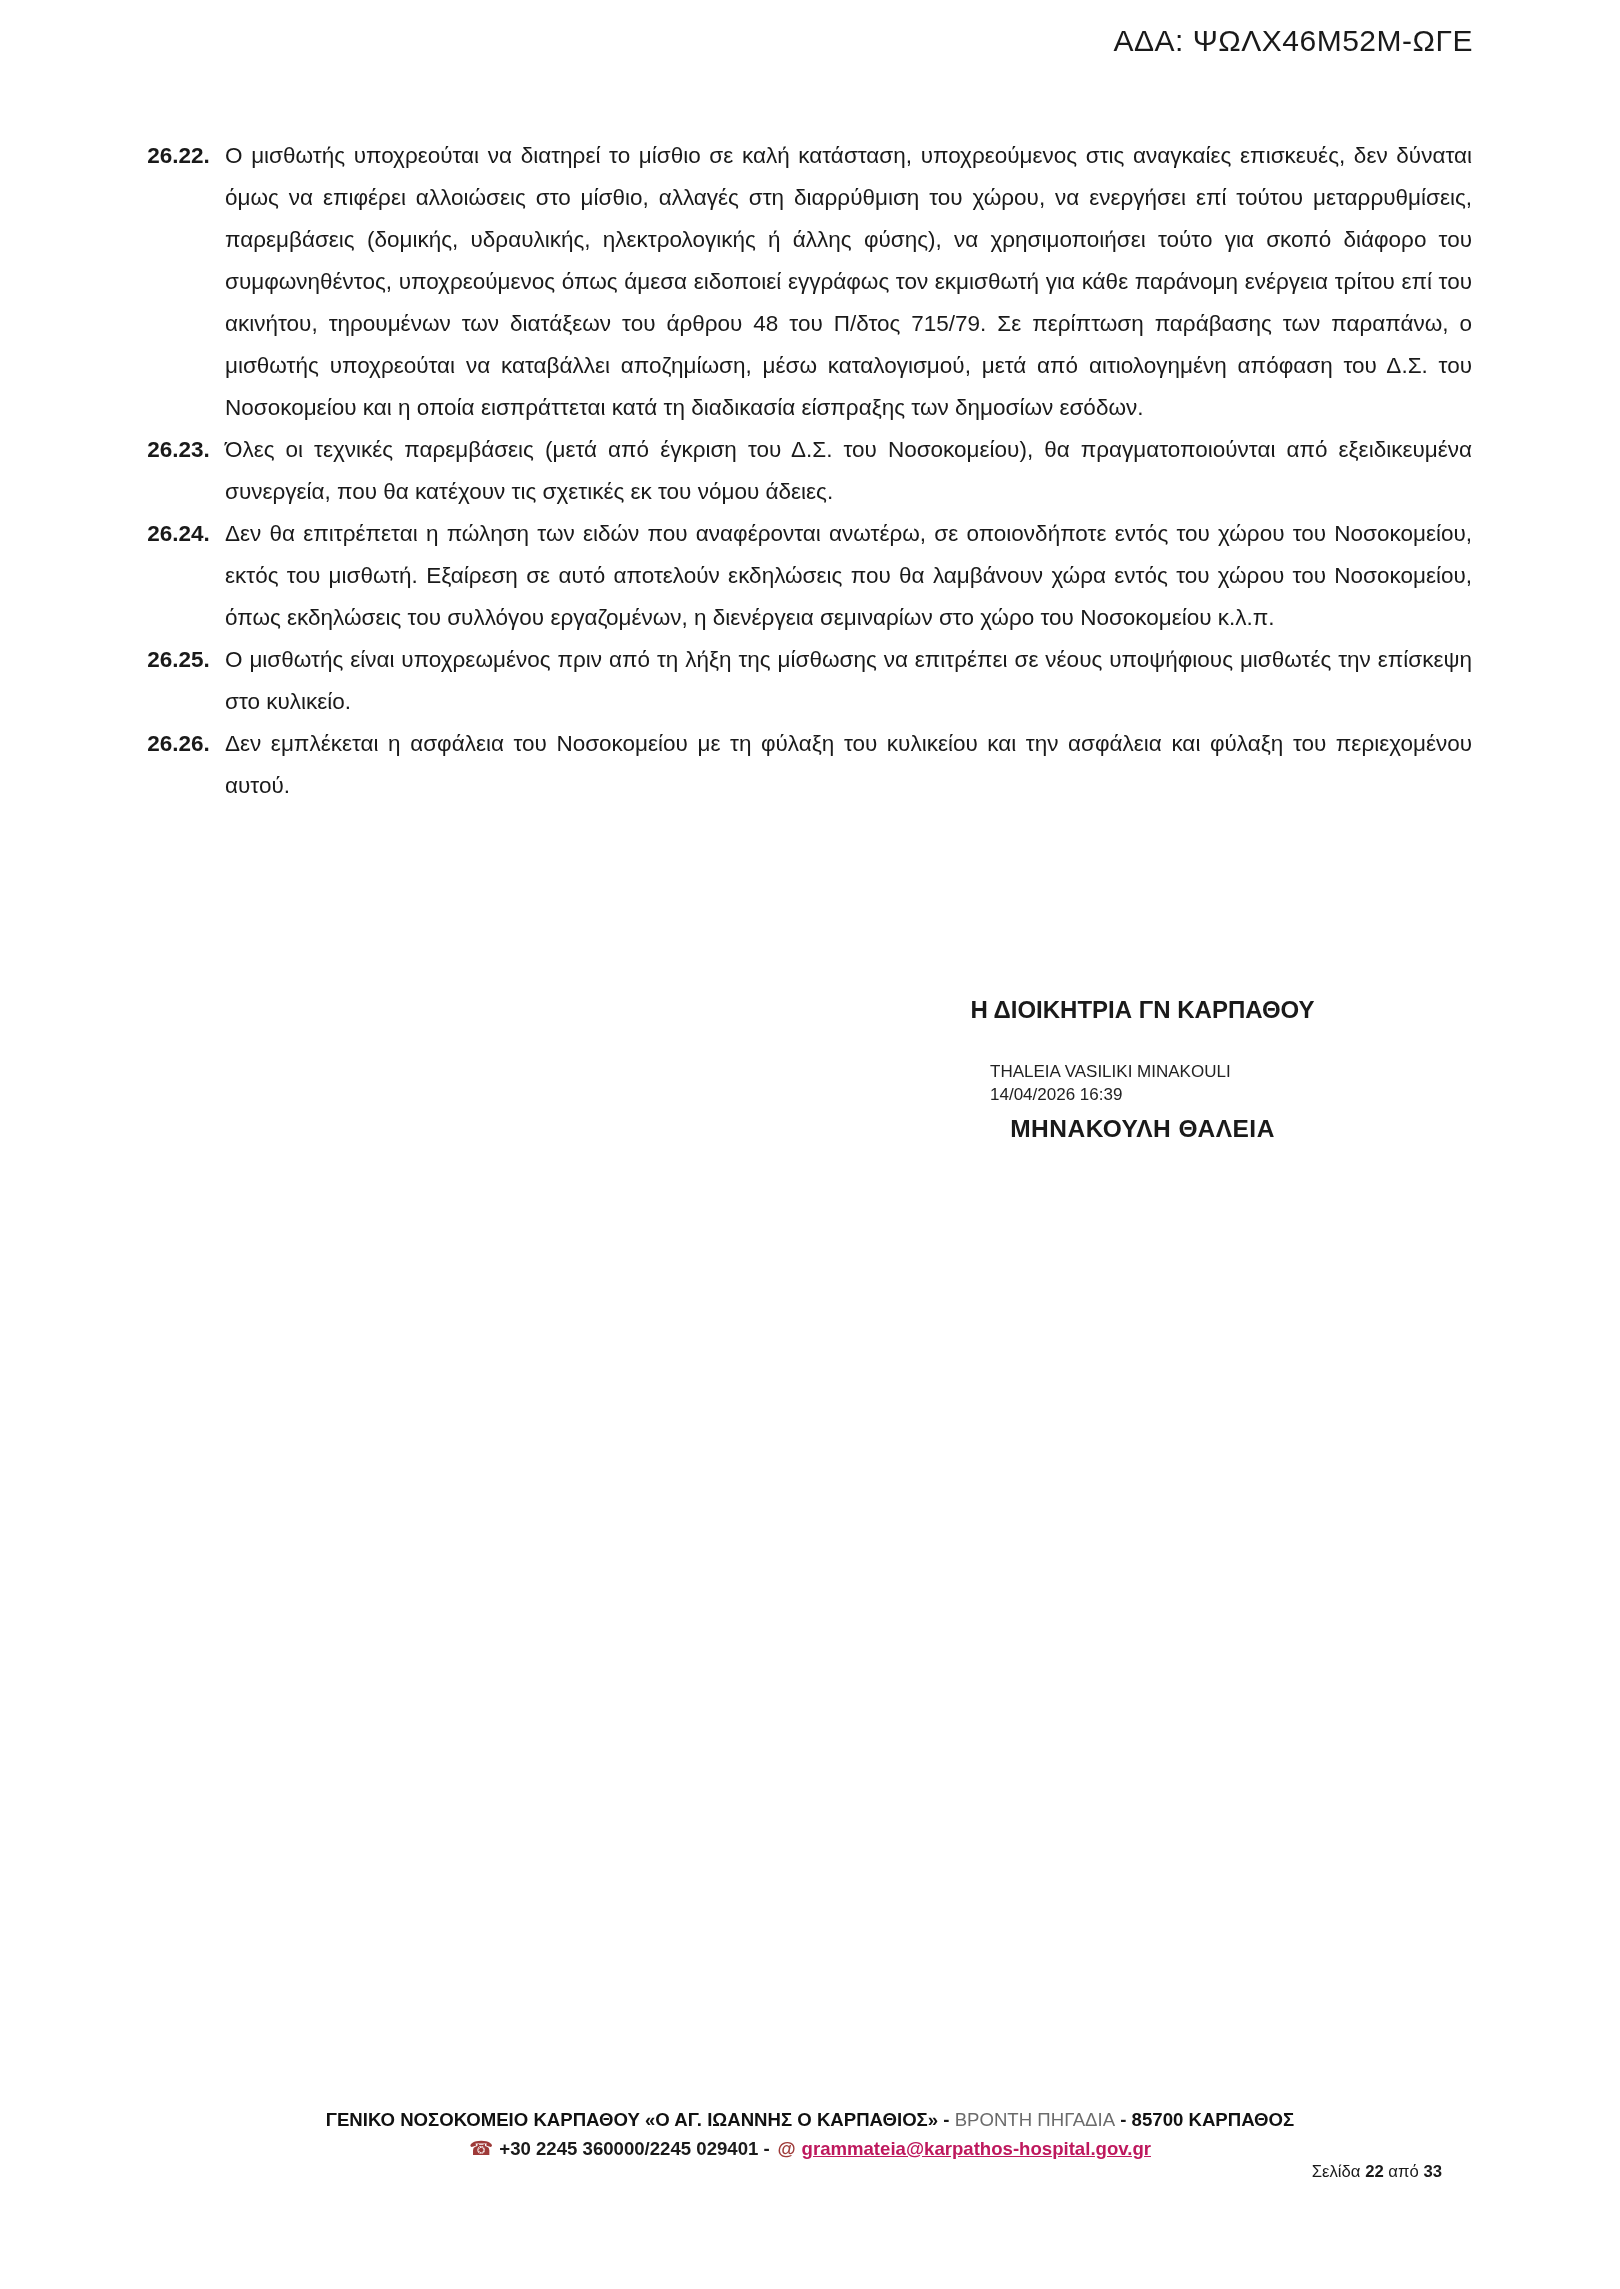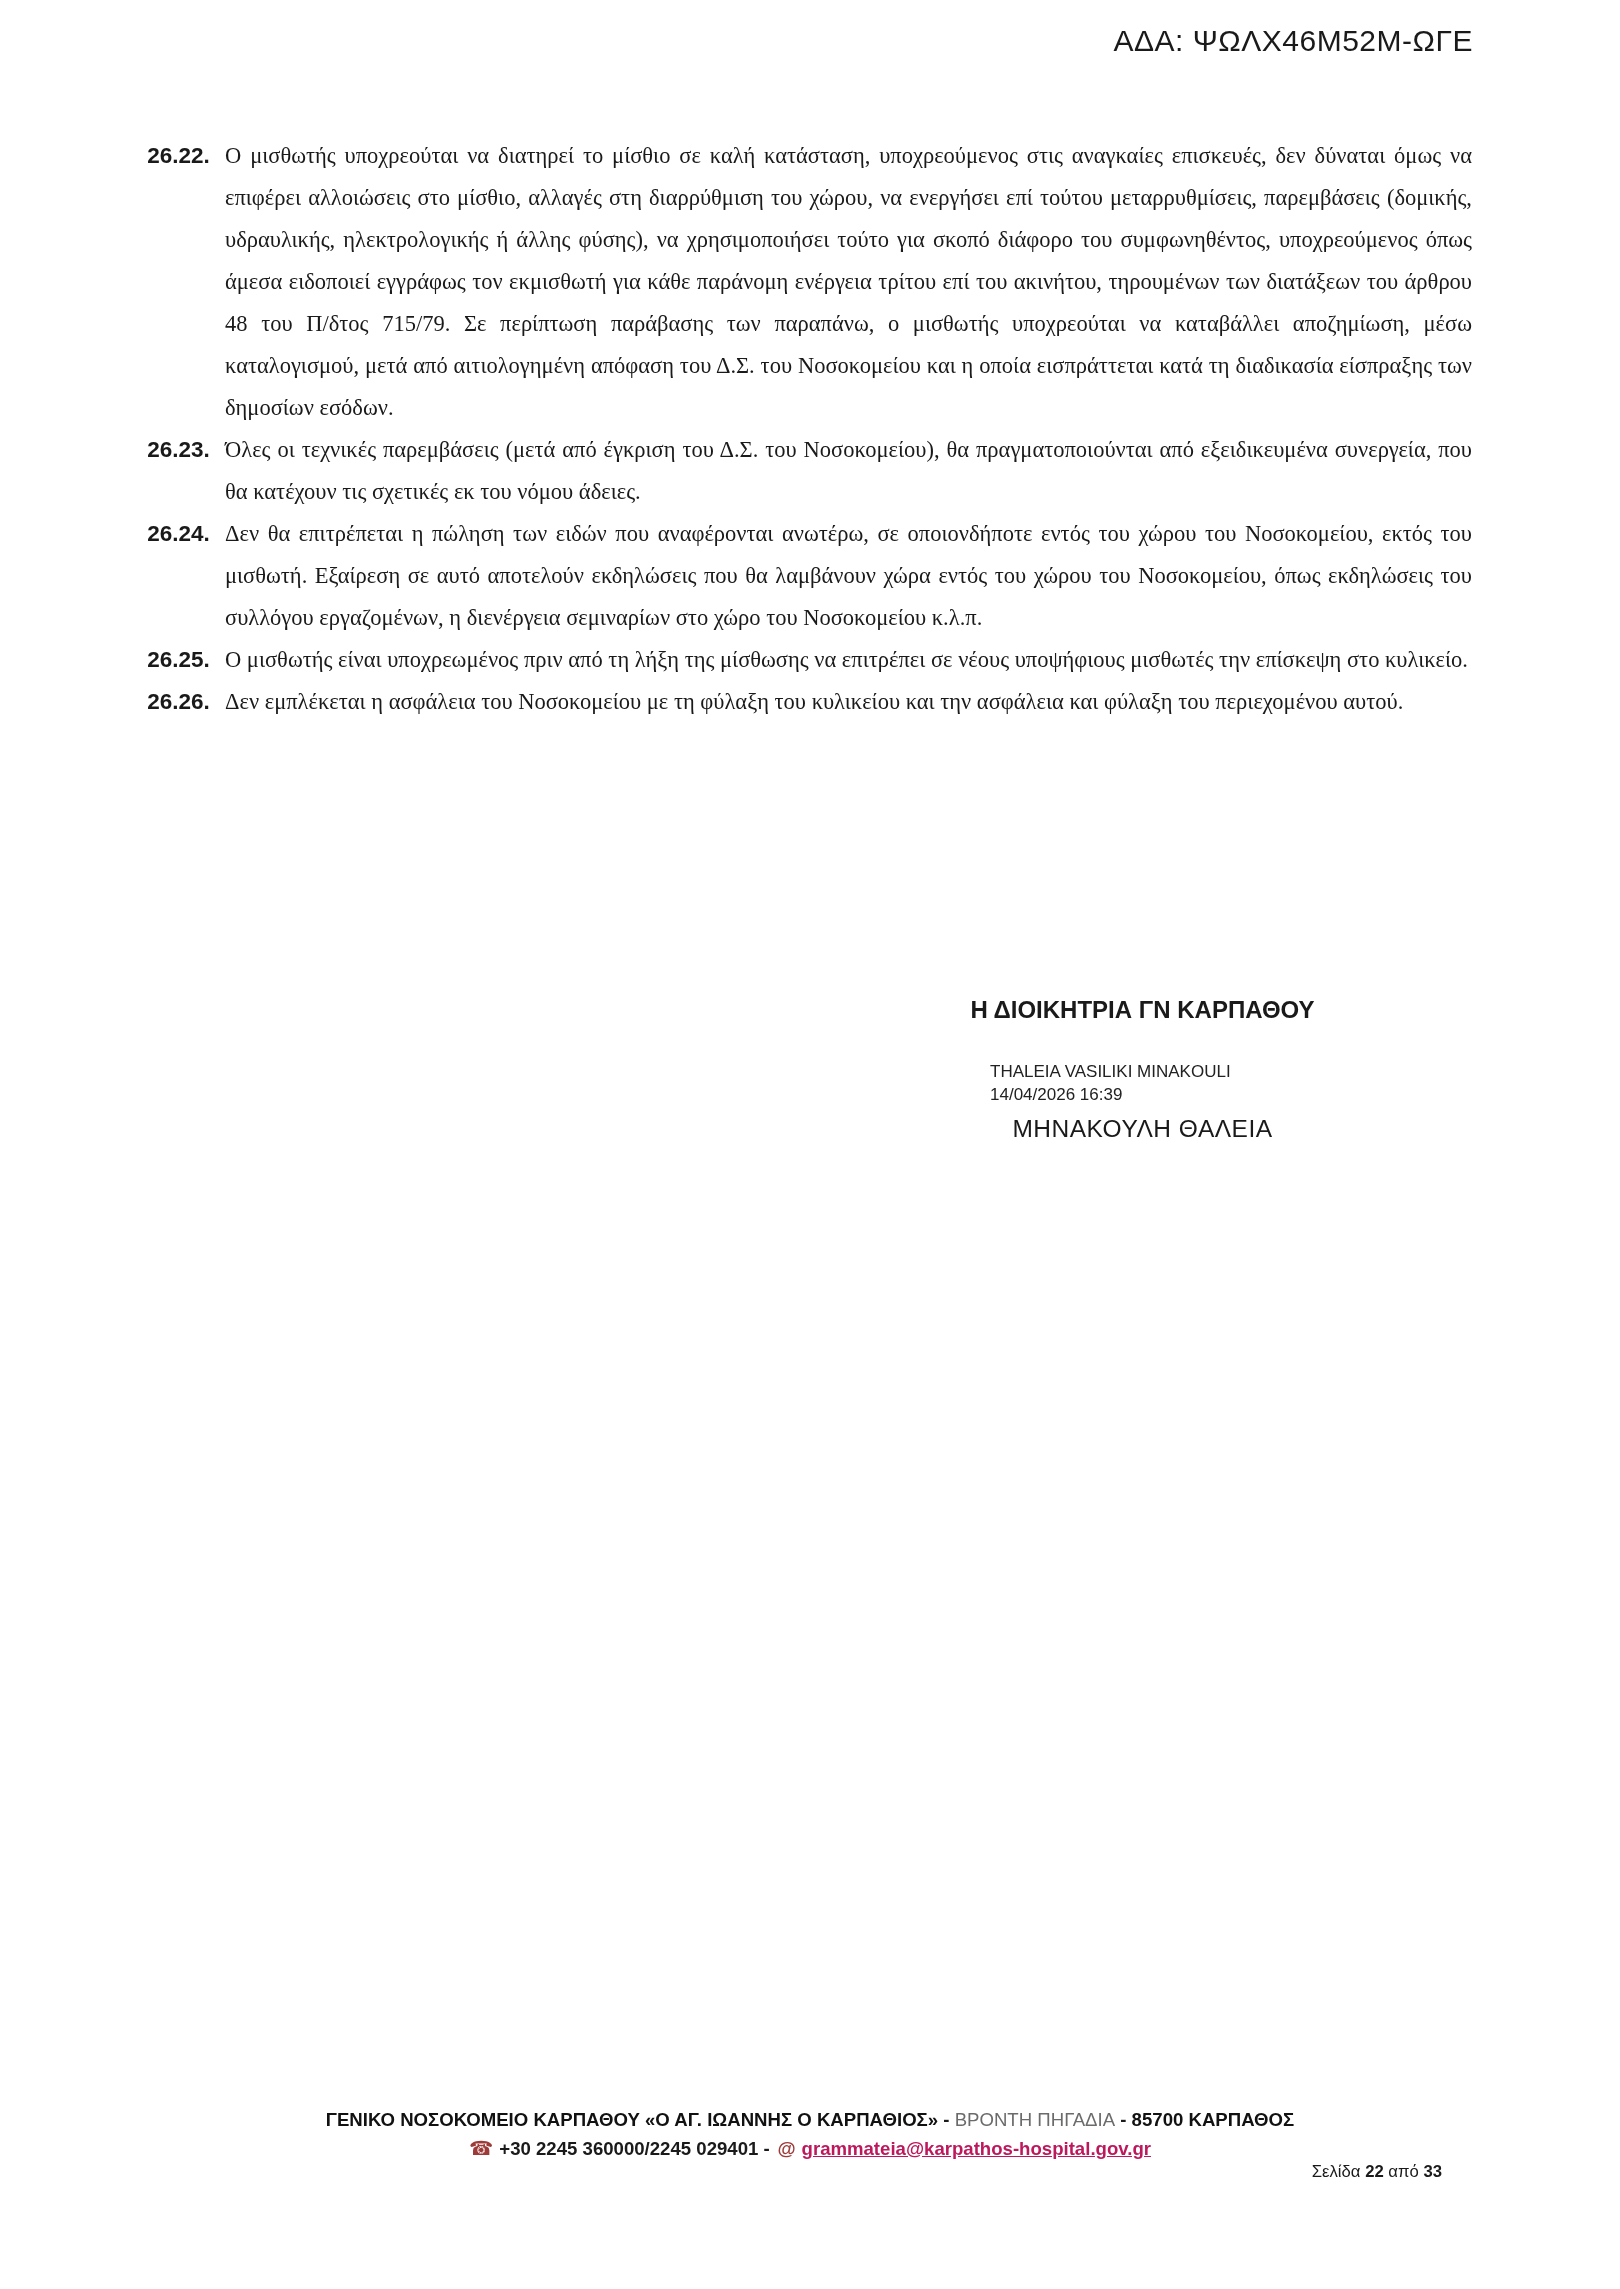--- a/index.html
+++ b/index.html
@@ -37,21 +37,20 @@
   .clause-number {
     flex: 0 0 93px;
     text-align: center;
     white-space: nowrap;
     font-weight: bold;
   }
   .clause-text {
     flex: 1 1 auto;
     text-align: justify;
     text-justify: inter-word;
-    font-family: Liberation Serif, serif;
   }
 
   
   .signature-block {
     position: absolute;
     left: 929px;
     top: 996px;
     width: 427px;
   }
   .signature-title {
@@ -63,21 +62,21 @@
   .signature-stamp {
     margin-top: 37px;
     padding-left: 61px;
     font-size: 17px;
     line-height: 22.5px;
     color: #222222;
   }
   .signature-name-greek {
     margin-top: 8.8px;
     font-size: 24.5px;
-    font-weight: normal;
+    font-weight: bold;
     text-align: center;
     letter-spacing: 0.5px;
     white-space: nowrap;
   }
 
   
   .footer {
     position: absolute;
     left: 0;
     top: 2105px;

